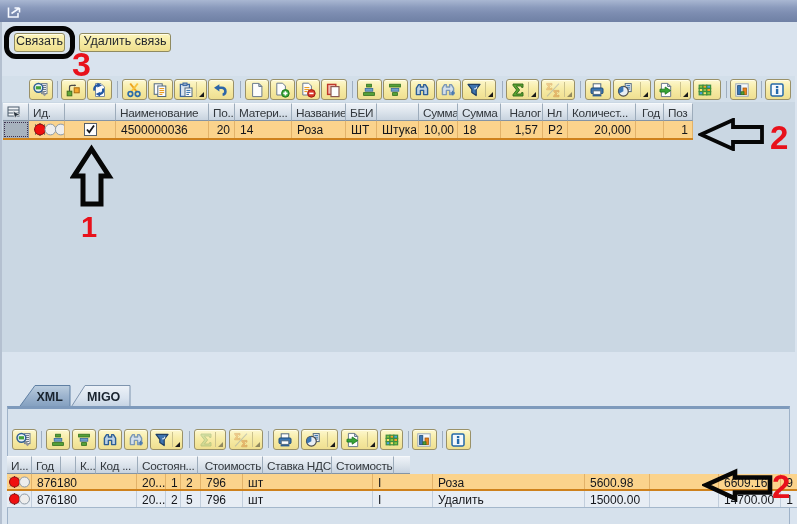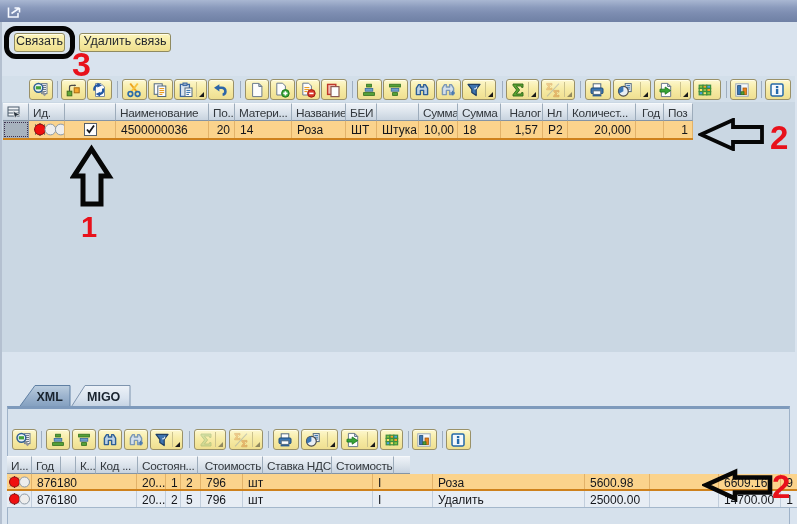--- a/index.html
+++ b/index.html
@@ -534,21 +534,21 @@
         <circle cx="15.5" cy="6" r="5" fill="#EDEDED" stroke="#8E9AA6"></circle>
       </svg></div>
 <div class="c" style="width:105px">876180</div>
 <div class="c" style="width:29px">20...</div>
 <div class="c r" style="width:15px">2</div>
 <div class="c" style="width:20px">5</div>
 <div class="c" style="width:42px">796</div>
 <div class="c" style="width:130px">шт</div>
 <div class="c" style="width:60px">I</div>
 <div class="c" style="width:152px">Удалить</div>
-<div class="c" style="width:65px">25000.00</div>
+<div class="c" style="width:65px">15000.00</div>
 <div class="c" style="width:69px"></div>
 <div class="c" style="width:62px">14700.00</div>
 <div class="c r" style="width:16px;border-right:none">1</div>
 </div>
 
 <svg class="abs" style="left:70px;top:144px" width="45" height="63" viewBox="0 0 45 63">
 <path d="M13 60 V32 H4 L21.5 5 L39 32 H31 V60 Z" fill="none" stroke="#060606" stroke-width="5"></path>
 </svg>
 <div class="ann" style="left:81px;top:211px;font-size:29px;">1</div>
 <svg class="abs" style="left:698px;top:118px" width="68" height="33" viewBox="0 0 68 33">

